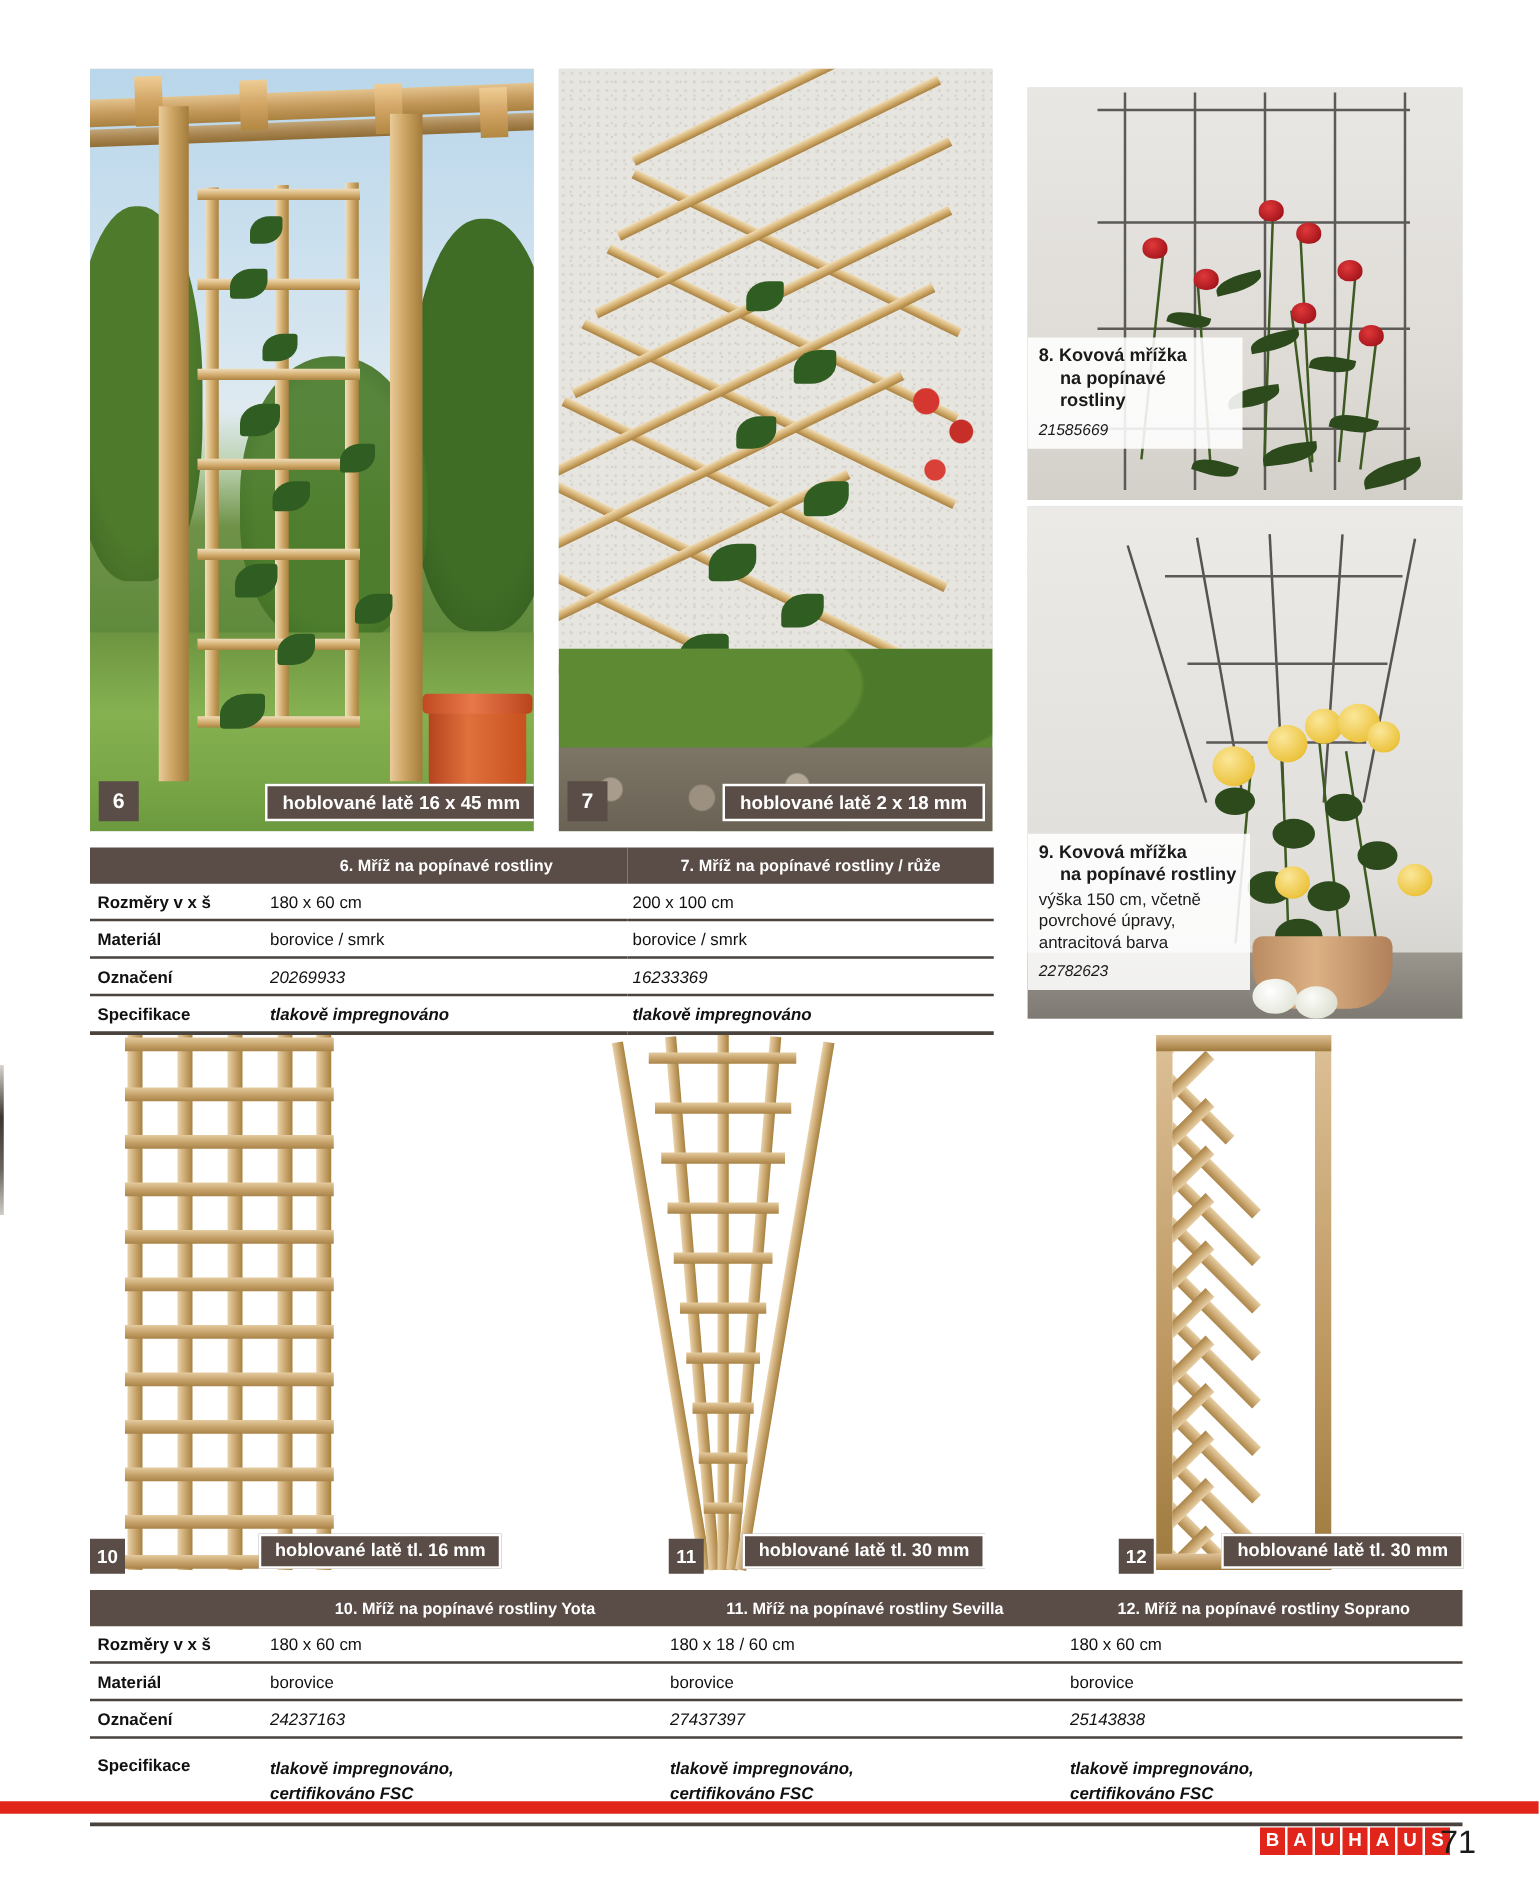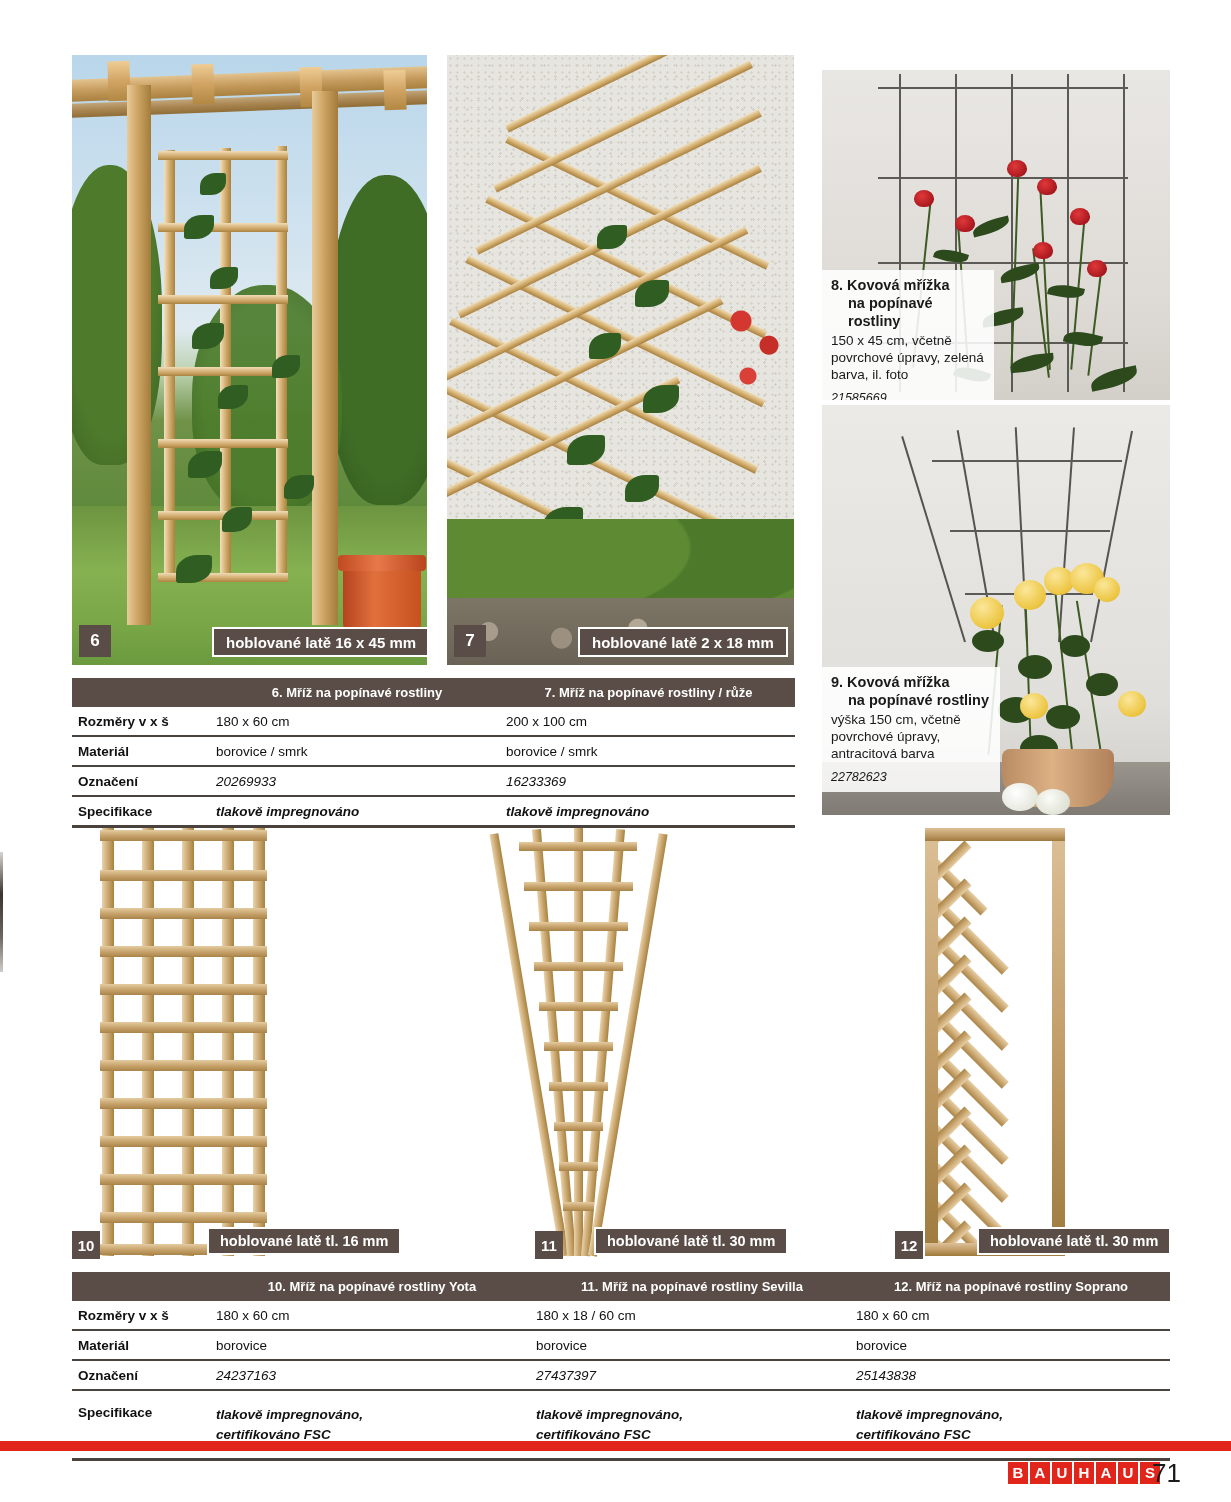--- a/index.html
+++ b/index.html
@@ -256,21 +256,20 @@
     <div class="rose-r" style="left:215px;top:108px;"></div>
     <div class="rose-r" style="left:248px;top:138px;"></div>
     <div class="rose-r" style="left:211px;top:172px;"></div>
     <div class="rose-r" style="left:265px;top:190px;"></div>
 
     <div class="info-box" style="left:0;top:200px;width:172px;">
       <div class="info-title">
         <span>8. Kovová mřížka</span>
         <span class="ind">na popínavé rostliny</span>
       </div>
-      <div class="info-desc">150 x 45 cm, včetně povrchové úpravy, zelená barva, il. foto</div>
       <div class="info-code">21585669</div>
     </div>
   </div>
 
   <div class="photo" id="photo9">
     <div class="p9-bg"></div>
     <div class="p9-floor"></div>
 
     <div class="wire-d" style="left:142px;top:22px;height:215px;transform:rotate(-17deg);"></div>
     <div class="wire-d" style="left:172px;top:22px;height:215px;transform:rotate(-10deg);"></div>

